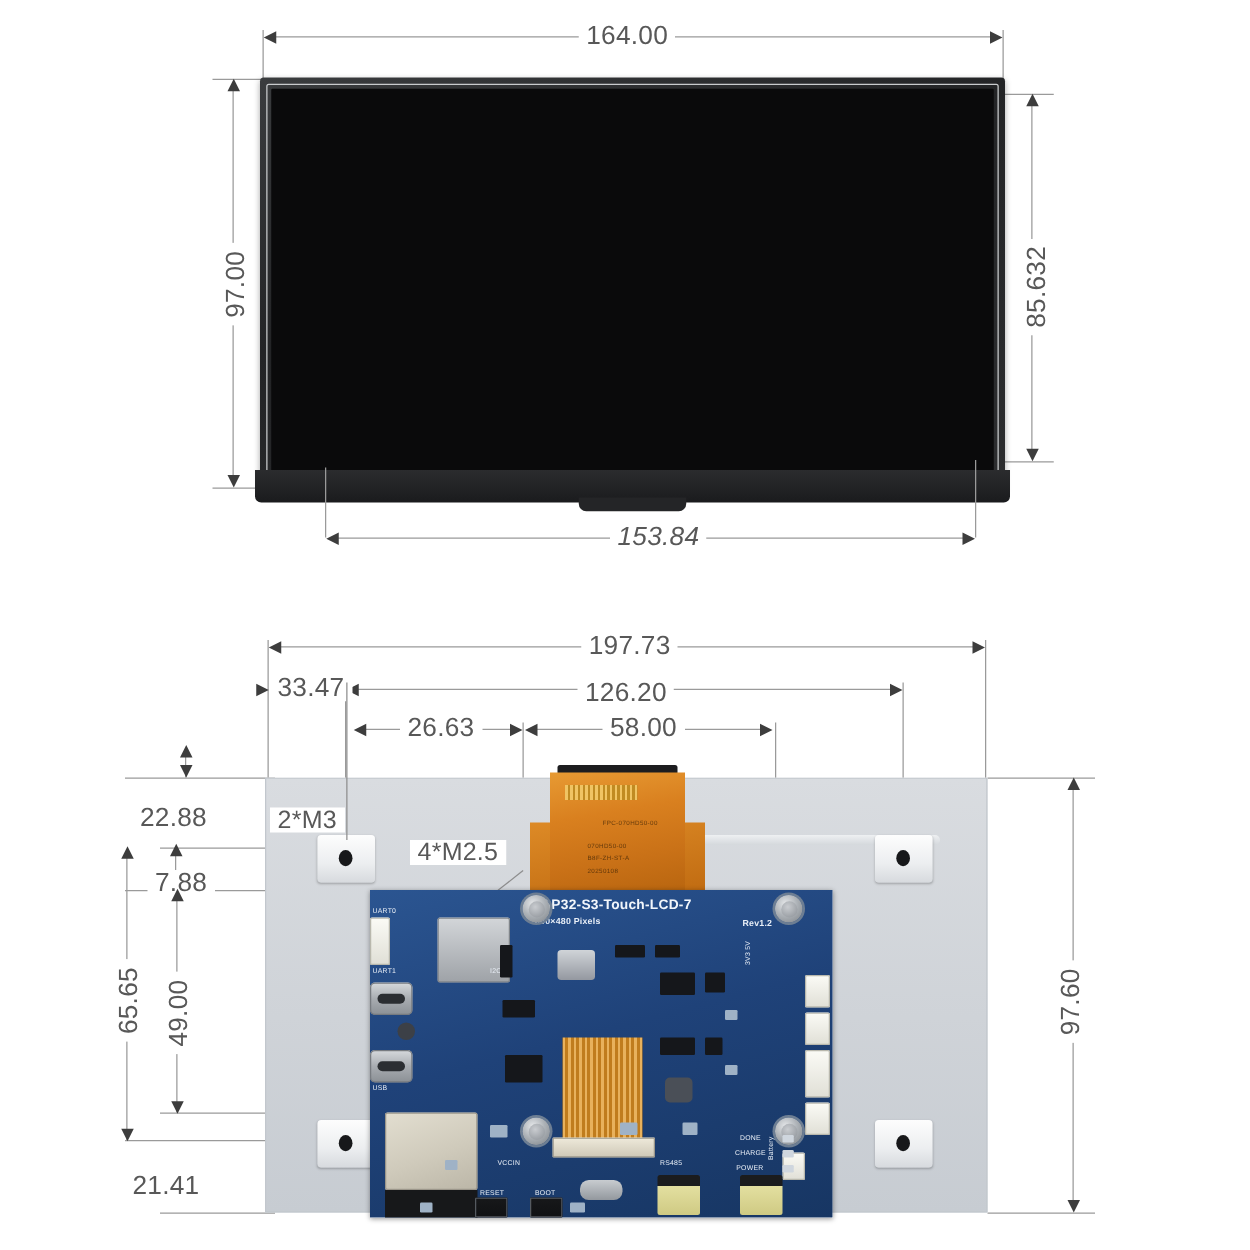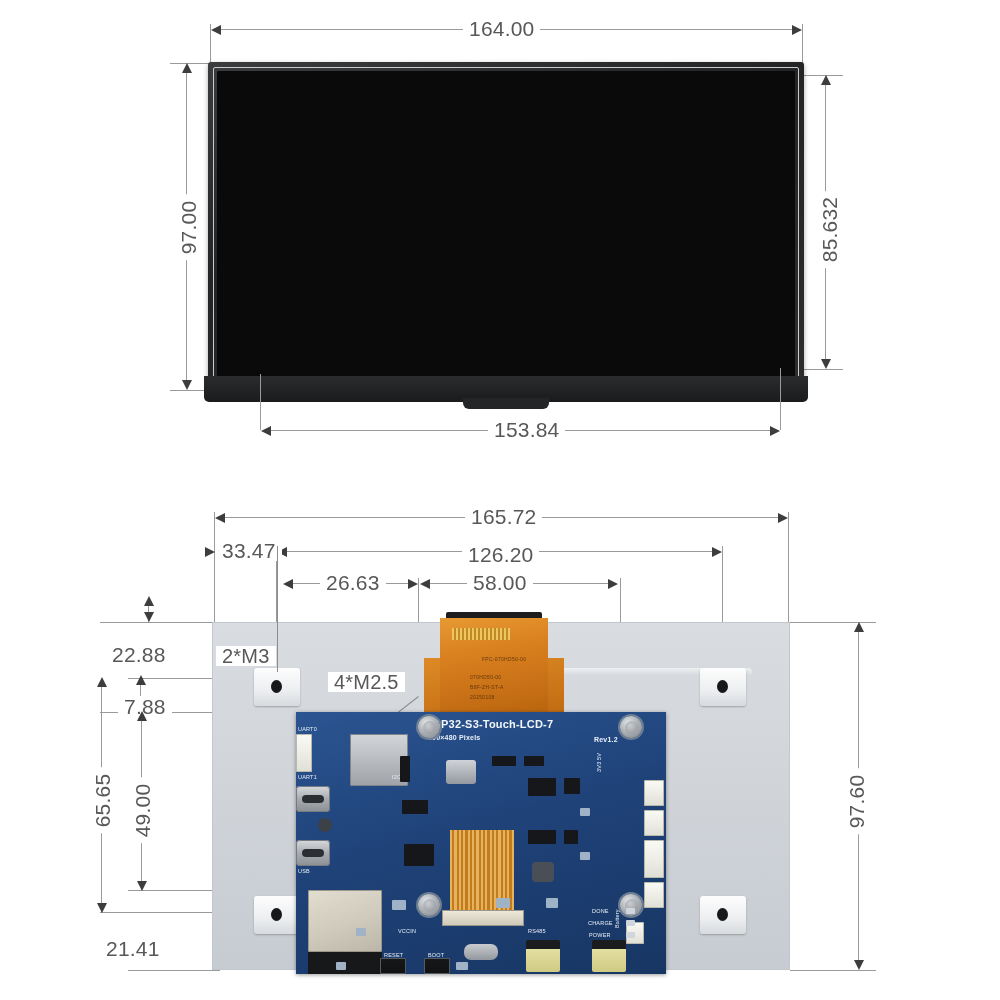--- a/index.html
+++ b/index.html
@@ -205,54 +205,54 @@
       <div class="display-screen"></div>
     </div>
     <div class="display-chin"></div>
     <div class="display-tab"></div>
 
     <div class="ext vline" style="left:260px;top:374px;height:56px;"></div>
     <div class="ext vline" style="left:780px;top:368px;height:62px;"></div>
     <div class="hline" style="left:265px;top:430px;width:510px;"></div>
     <div class="arr left" style="left:261px;top:425.5px;"></div>
     <div class="arr right" style="left:770px;top:425.5px;"></div>
-    <div class="dim-label" style="left:488px;top:419px;">153.84</div>
+    <div class="dim-label" style="left:488px;top:419px;font-style:italic;">153.84</div>
   </div>
 
   <div>
 
     <div class="ext vline" style="left:214px;top:512px;height:112px;"></div>
     <div class="ext vline" style="left:788px;top:512px;height:112px;"></div>
     <div class="ext vline" style="left:276px;top:546px;height:130px;"></div>
     <div class="ext vline" style="left:722px;top:546px;height:142px;"></div>
     <div class="ext vline" style="left:418px;top:578px;height:134px;"></div>
     <div class="ext vline" style="left:620px;top:578px;height:134px;"></div>
 
     <div class="hline" style="left:219px;top:517px;width:564px;"></div>
     <div class="arr left" style="left:215px;top:512.5px;"></div>
     <div class="arr right" style="left:778px;top:512.5px;"></div>
-    <div class="dim-label" style="left:465px;top:506px;">165.72</div>
+    <div class="dim-label" style="left:465px;top:506px;">197.73</div>
 
     <div class="hline" style="left:281px;top:551px;width:436px;"></div>
     <div class="arr left" style="left:277px;top:546.5px;"></div>
     <div class="arr right" style="left:712px;top:546.5px;"></div>
     <div class="dim-label" style="left:462px;top:544px;">126.20</div>
 
     <div class="arr right" style="left:205px;top:546.5px;"></div>
     <div class="dim-label" style="left:216px;top:540px;">33.47</div>
 
     <div class="hline" style="left:287px;top:583px;width:126px;"></div>
     <div class="arr left" style="left:283px;top:578.5px;"></div>
     <div class="arr right" style="left:408px;top:578.5px;"></div>
     <div class="dim-label" style="left:320px;top:572px;">26.63</div>
 
     <div class="hline" style="left:424px;top:583px;width:190px;"></div>
     <div class="arr left" style="left:420px;top:578.5px;"></div>
     <div class="arr right" style="left:608px;top:578.5px;"></div>
-    <div class="dim-label" style="left:467px;top:572px;">58.00</div>
+    <div class="dim-label" style="left:482px;top:572px;">58.00</div>
 
     <div class="ext hline" style="left:100px;top:622px;width:120px;"></div>
     <div class="ext hline" style="left:128px;top:678px;width:160px;"></div>
     <div class="ext hline" style="left:100px;top:712px;width:200px;"></div>
     <div class="ext hline" style="left:128px;top:890px;width:172px;"></div>
     <div class="ext hline" style="left:100px;top:912px;width:120px;"></div>
     <div class="ext hline" style="left:128px;top:970px;width:92px;"></div>
 
     <div class="vline" style="left:148px;top:600px;height:22px;"></div>
     <div class="arr up" style="left:143.5px;top:596px;"></div>

